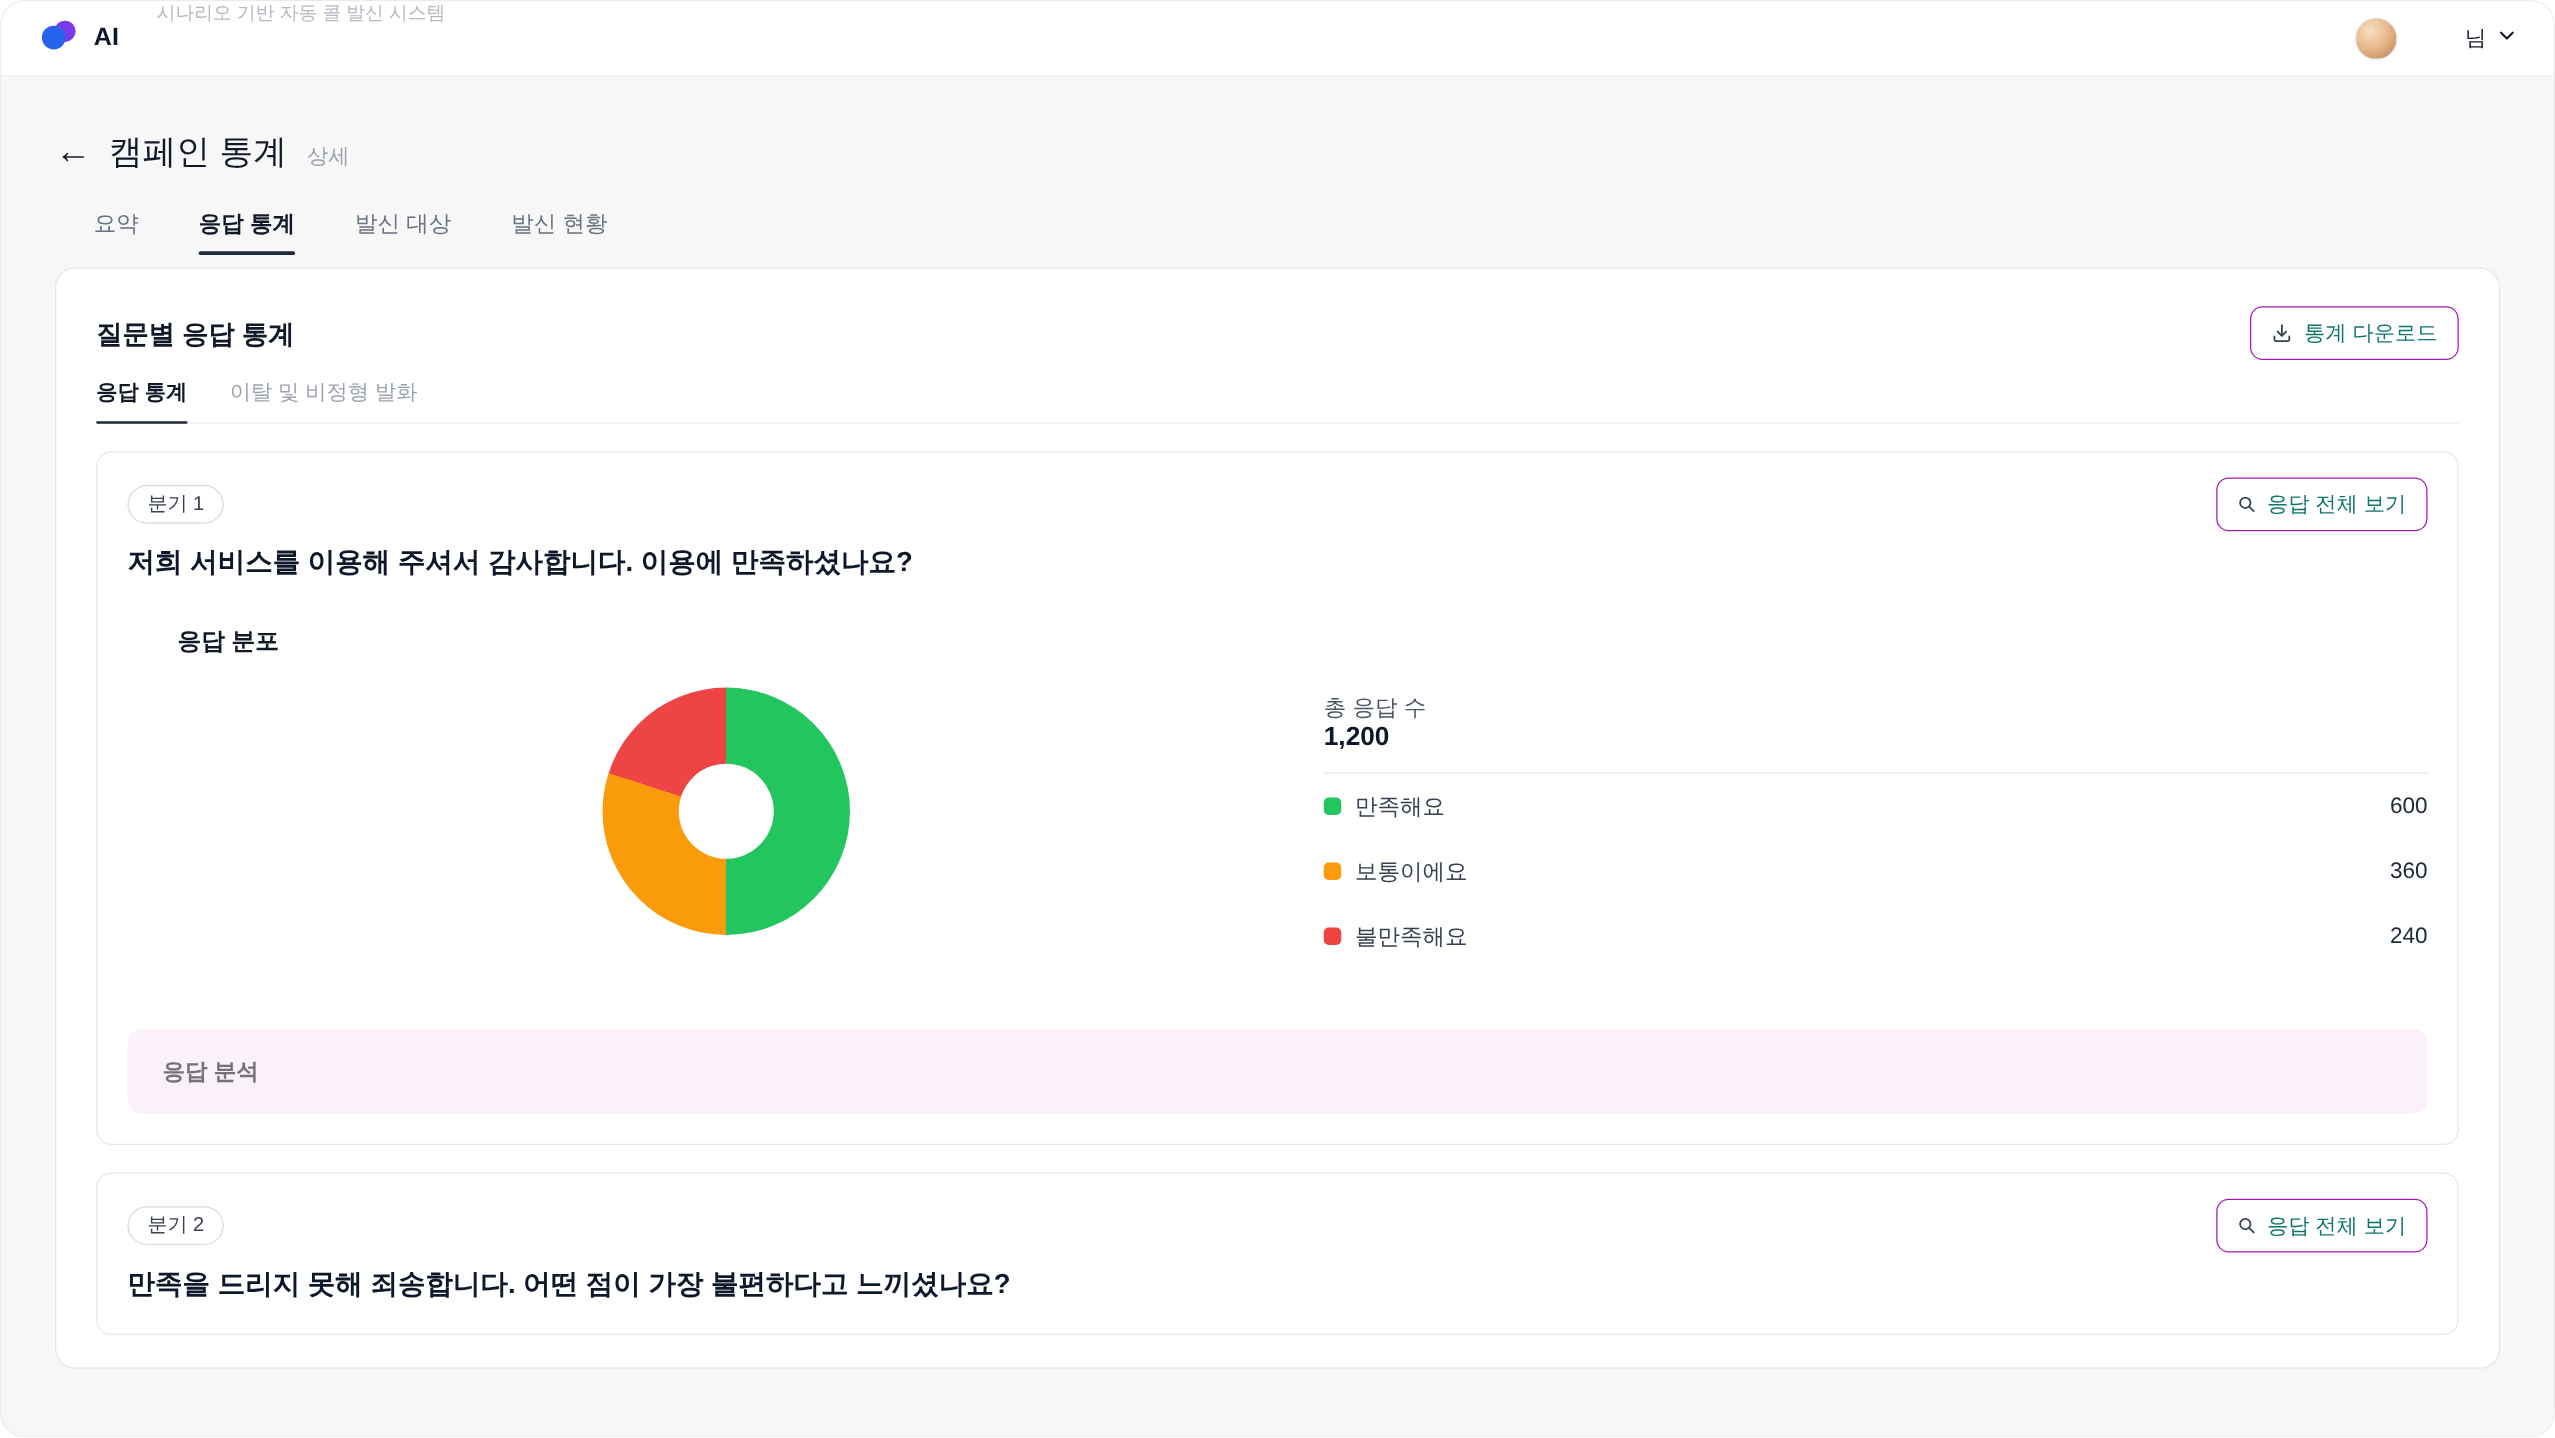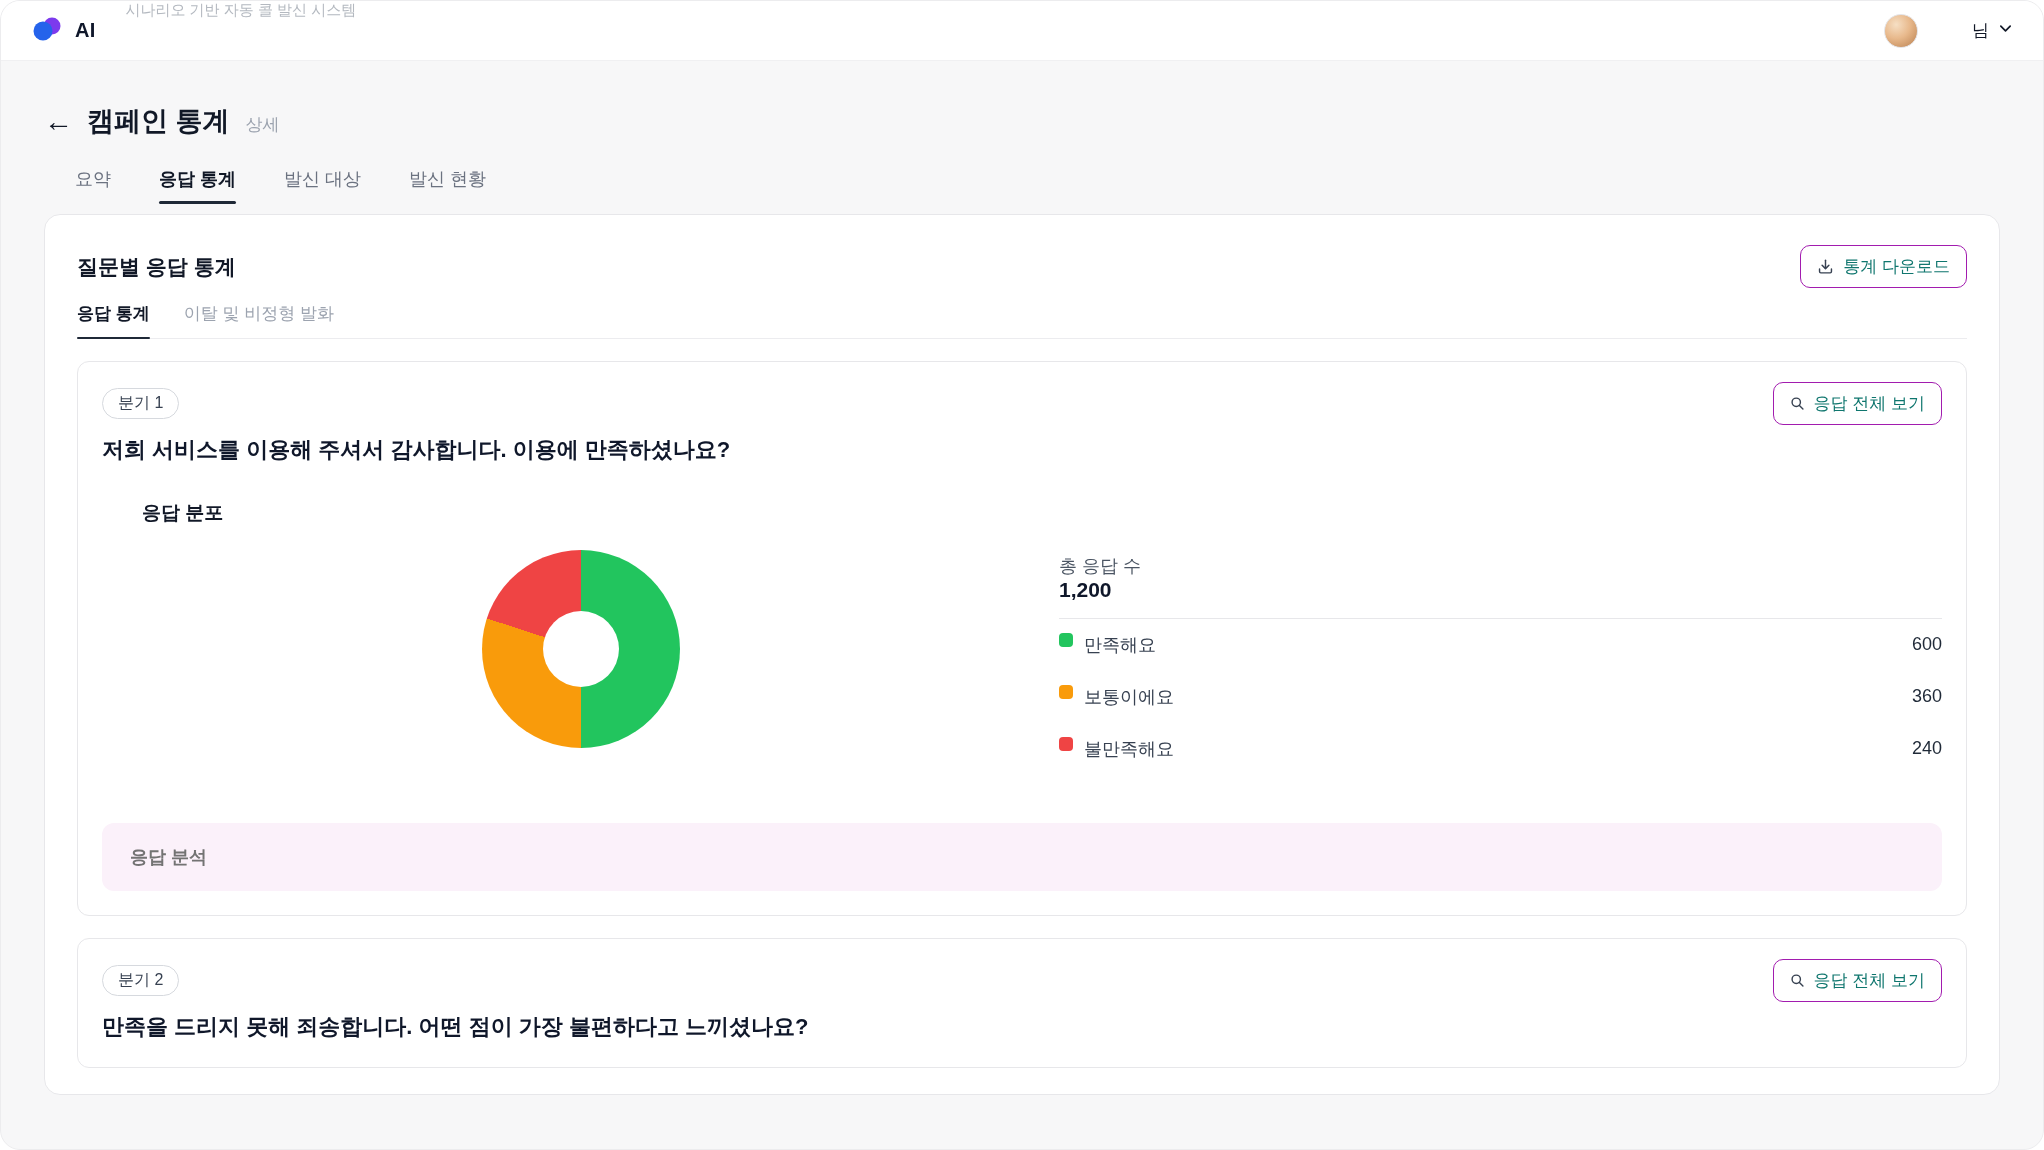--- a/index.html
+++ b/index.html
@@ -13,21 +13,21 @@
   .app-subtitle { margin-left: 30px; font-size: 15px; color: #b4b9c0; }
   .topbar-right { margin-left: auto; display: flex; align-items: center; gap: 54px; }
   .avatar { width: 34px; height: 34px; border-radius: 50%; background: radial-gradient(circle at 35% 30%, #f6dfc4 0%, #e8b98c 45%, #b97f4e 100%); border: 1px solid #e4e4e7; cursor: pointer; }
   .user-menu { display: flex; align-items: center; gap: 9px; cursor: pointer; }
   .user-name { font-size: 17px; color: #111827; }
 
   
   .content { padding: 0 43px; }
   .page-title-row { margin-top: 42px; display: flex; align-items: center; gap: 14px; }
   .back-arrow { font-size: 29px; line-height: 1; color: #111827; cursor: pointer; font-weight: 400; }
-  .page-title { font-size: 27px; font-weight: 700; color: #111827; }
+  .page-title { font-size: 27px; font-weight: 400; color: #111827; }
   .page-title-badge { font-size: 17px; color: #9ca3af; margin-left: 2px; align-self: flex-end; padding-bottom: 3px; }
 
   .main-tabs { margin: 28px 0 0 31px; display: flex; gap: 48px; }
   .main-tab { font-size: 18px; color: #6b7280; padding-bottom: 13px; position: relative; cursor: pointer; }
   .main-tab.active { color: #111827; font-weight: 700; }
   .main-tab.active::after { content: ""; position: absolute; left: 0; right: 0; bottom: 0; height: 3px; background: #1f2937; border-radius: 2px; }
 
   
   .panel { margin-top: 10px; background: #fff; border: 1px solid #e7e7ea; border-radius: 16px; padding: 30px 32px 26px; }
   .panel-header { display: flex; align-items: center; justify-content: space-between; }
@@ -50,21 +50,21 @@
   .chart-row { display: flex; margin-top: 24px; align-items: flex-start; }
   .donut-zone { flex: 1; display: flex; justify-content: center; }
   .donut { width: 198px; height: 198px; border-radius: 50%; position: relative; }
   .donut-hole { position: absolute; inset: 0; margin: auto; width: 76px; height: 76px; border-radius: 50%; background: #fff; }
 
   .stats { width: 883px; padding-top: 4px; }
   .total-row { display: flex; justify-content: space-between; align-items: baseline; padding-bottom: 16px; border-bottom: 1px solid #e7e7ea; flex-direction: column; }
   .total-label { font-size: 18px; color: #4b5563; }
   .total-value { font-size: 21px; font-weight: 700; color: #0f172a; }
   .legend-row { display: flex; justify-content: space-between; align-items: center; padding: 14px 0; }
-  .legend-left { display: flex; align-items: flex-start; gap: 11px; }
+  .legend-left { display: flex; align-items: center; gap: 11px; }
   .swatch { width: 14px; height: 14px; border-radius: 4px; background: #ccc; }
   .legend-label { font-size: 18px; color: #374151; }
   .legend-value { font-size: 18px; color: #1f2937; }
 
   .analysis { margin-top: 48px; background: #fbf1fa; border-radius: 12px; padding: 22px 28px; }
   .analysis-title { font-size: 18px; font-weight: 700; color: #737373; }
   .analysis-body { margin-top: 13px; font-size: 19px; color: #111827; line-height: 1.45; }
   .analysis-highlight { color: #7c3aed; font-weight: 700; }
 </style>
 </head>

